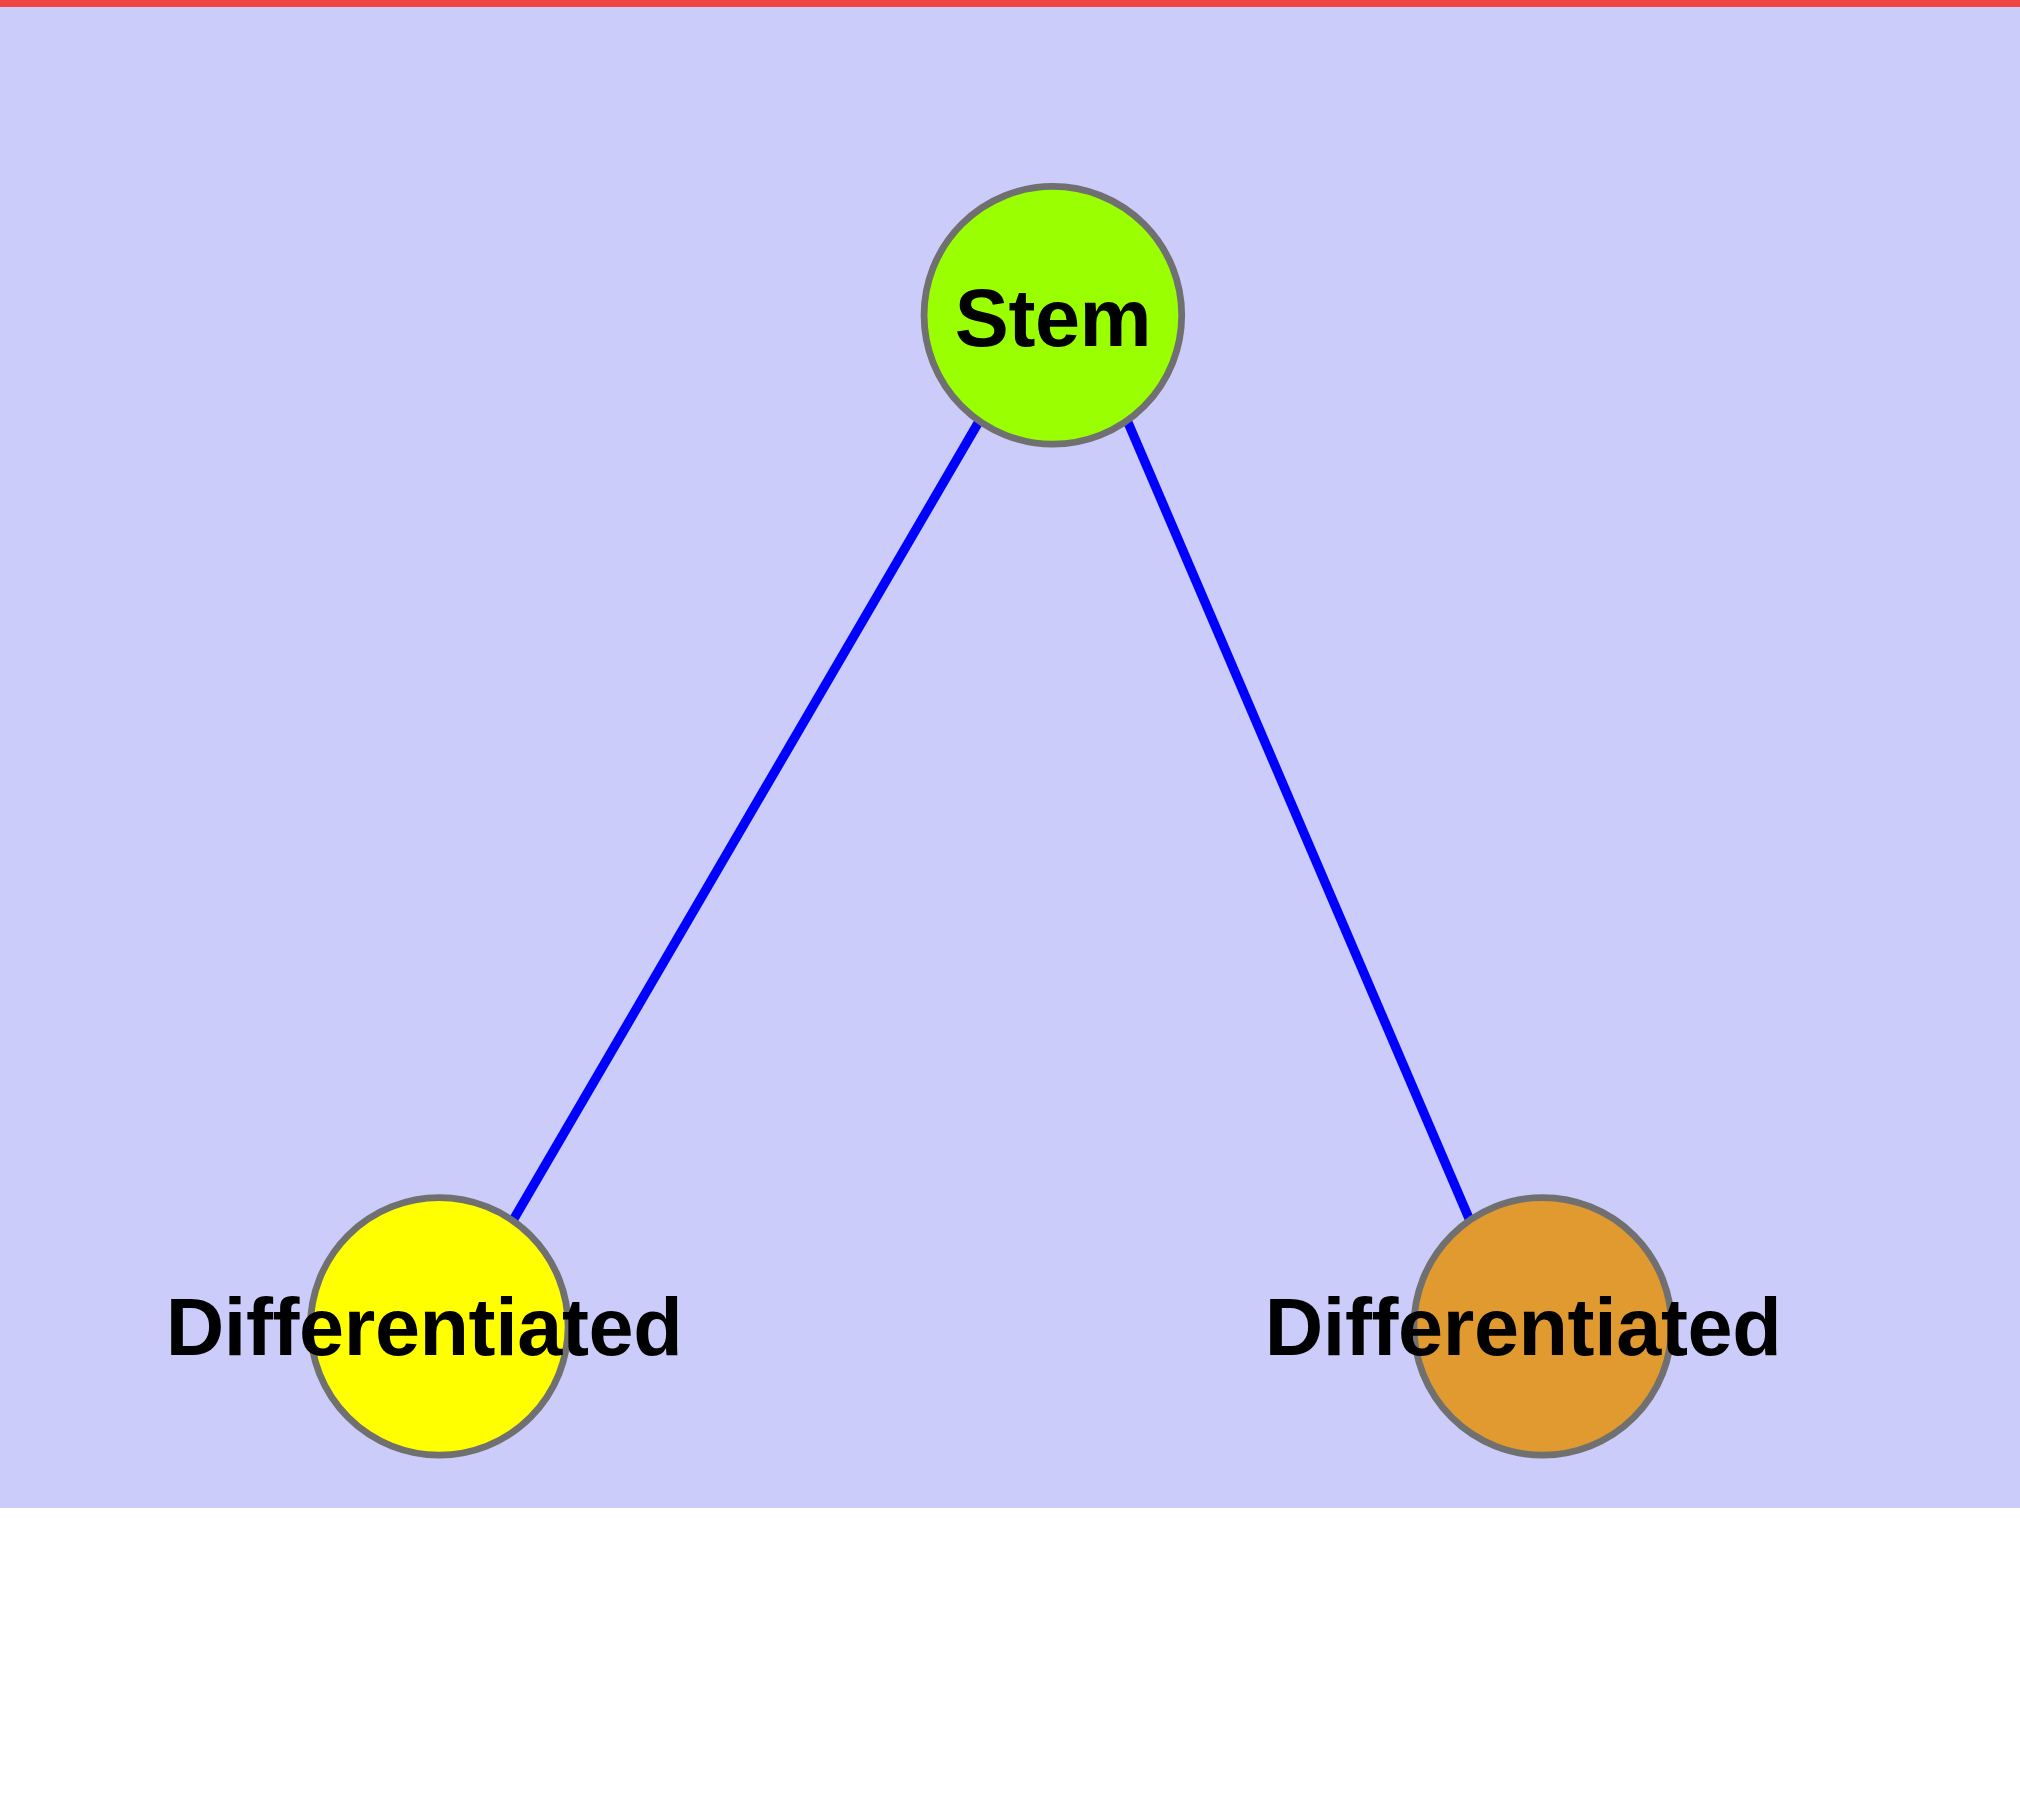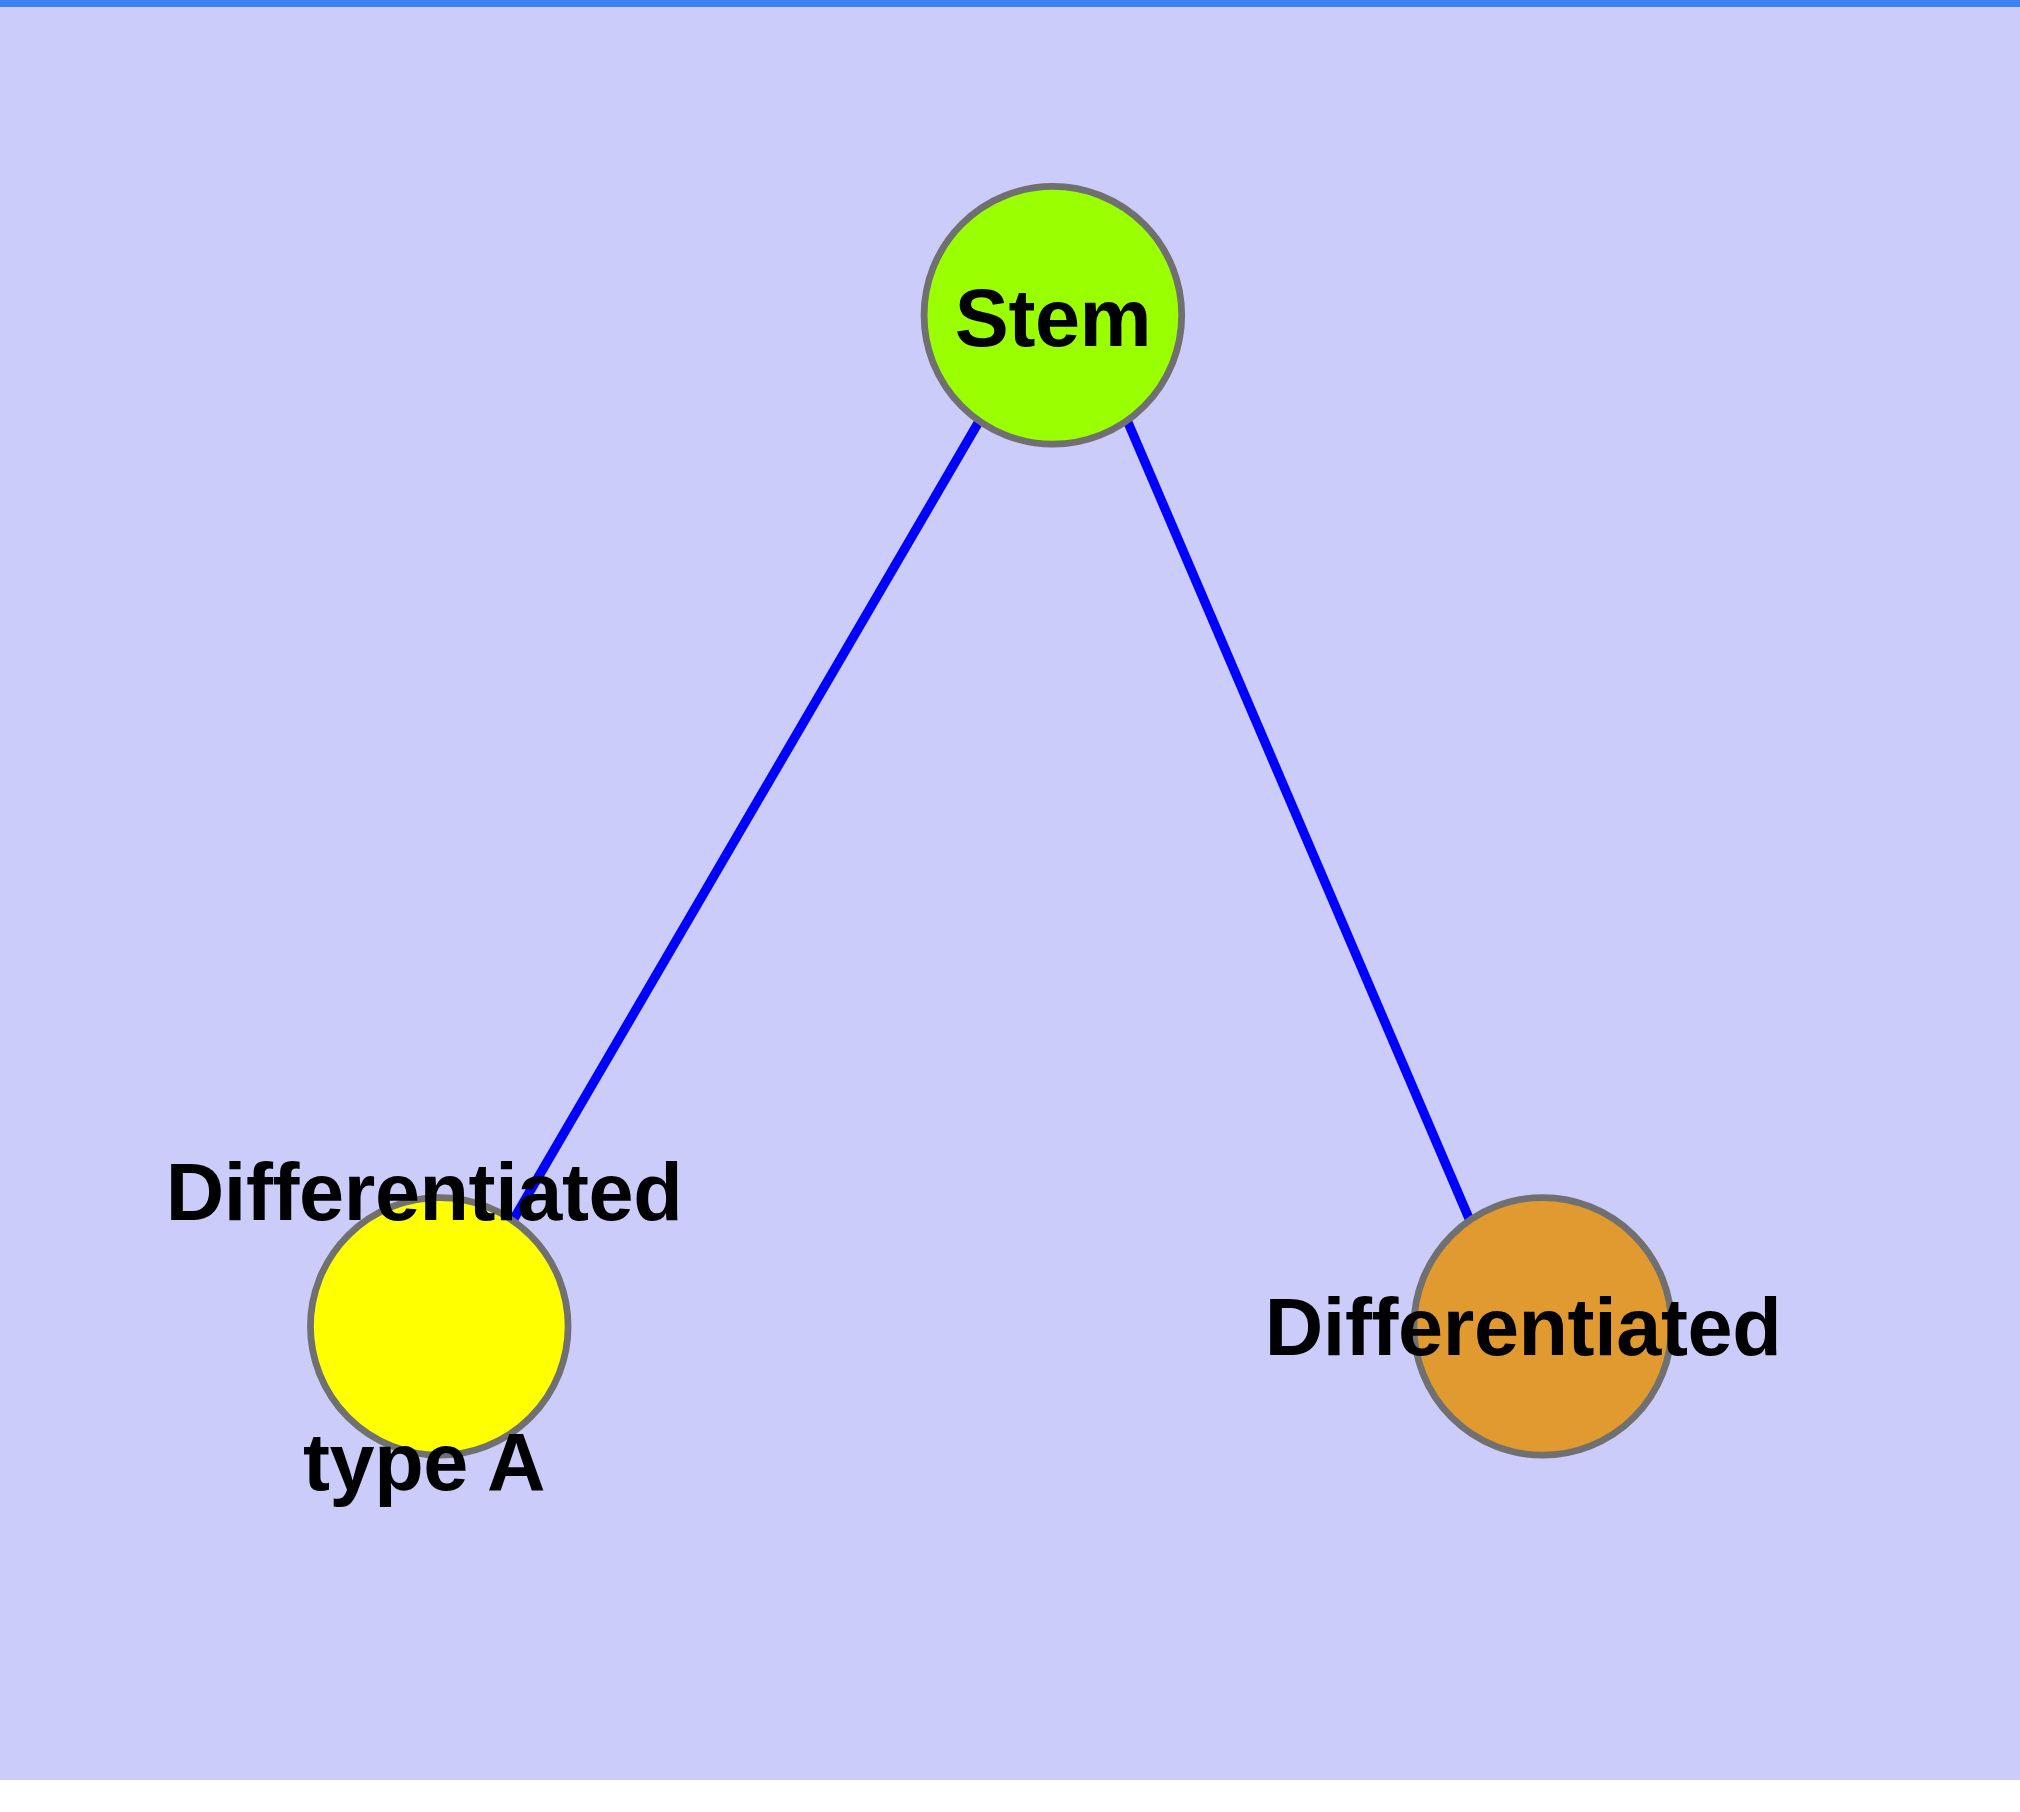--- a/index.html
+++ b/index.html
@@ -4,23 +4,23 @@
 <title>Cell Differentiation Graph</title>
 <style>
   html, body {
     margin: 0;
     padding: 0;
     background: #ffffff;
   }
   #canvas {
     position: relative;
     width: 2021px;
-    height: 1780px;
+    height: 1508px;
     overflow: hidden;
-    background: #3b82f6;
+    background: #ef4444;
     font-family: "Liberation Sans", "DejaVu Sans", sans-serif;
   }
   #plot-area {
     position: absolute;
     left: 0;
     top: 6.8px;
     width: 2021px;
     height: 1805px;
     background: #ccccfa;
   }
@@ -63,20 +63,19 @@
       <circle cx="1820" cy="1565" r="152" fill="#e09a30" stroke="#707070" stroke-width="8"></circle>
     </g>
   </svg>
 
   <div class="node-label" style="left:1053px; top:318px;">
     <div>Stem</div>
   </div>
 
   <div class="node-label" style="left:424px; top:1327px;">
     <div>Differentiated</div>
-    <div>type A</div>
   </div>
 
   <div class="node-label" style="left:1523px; top:1327px;">
     <div>Differentiated</div>
   </div>
 </div>
 
 
 </body></html>

